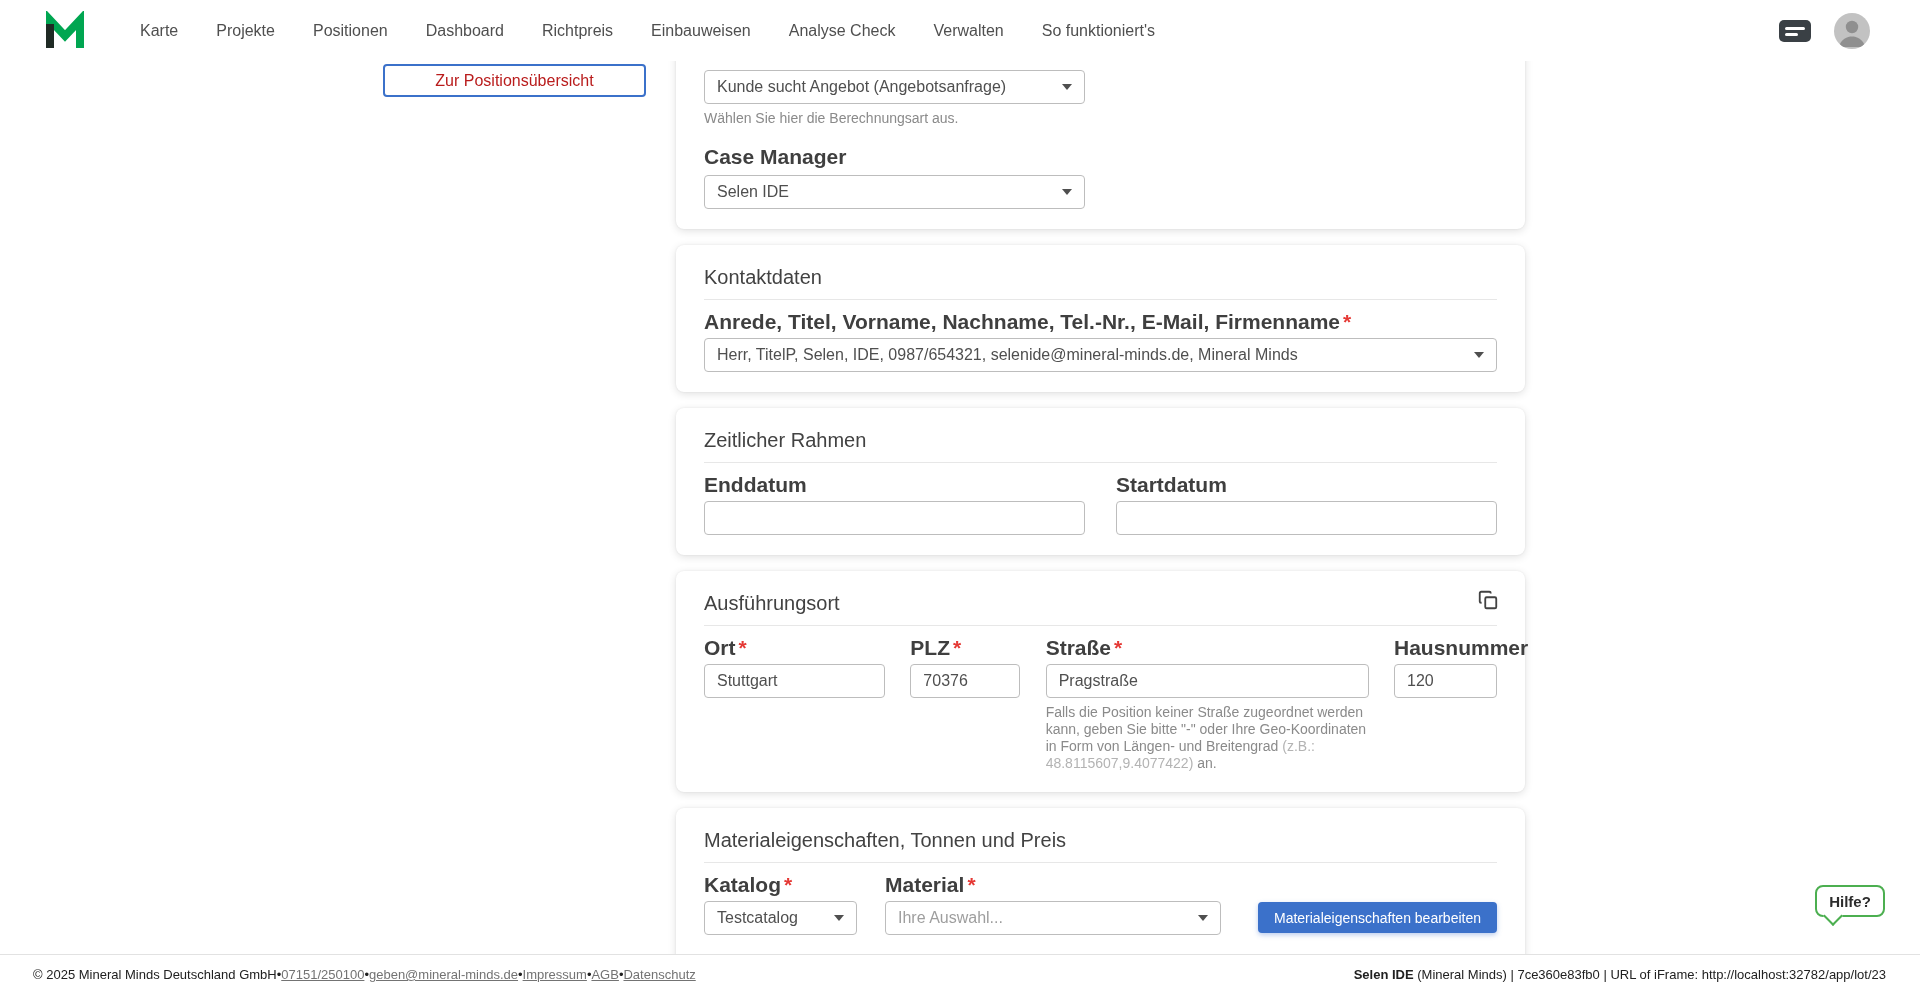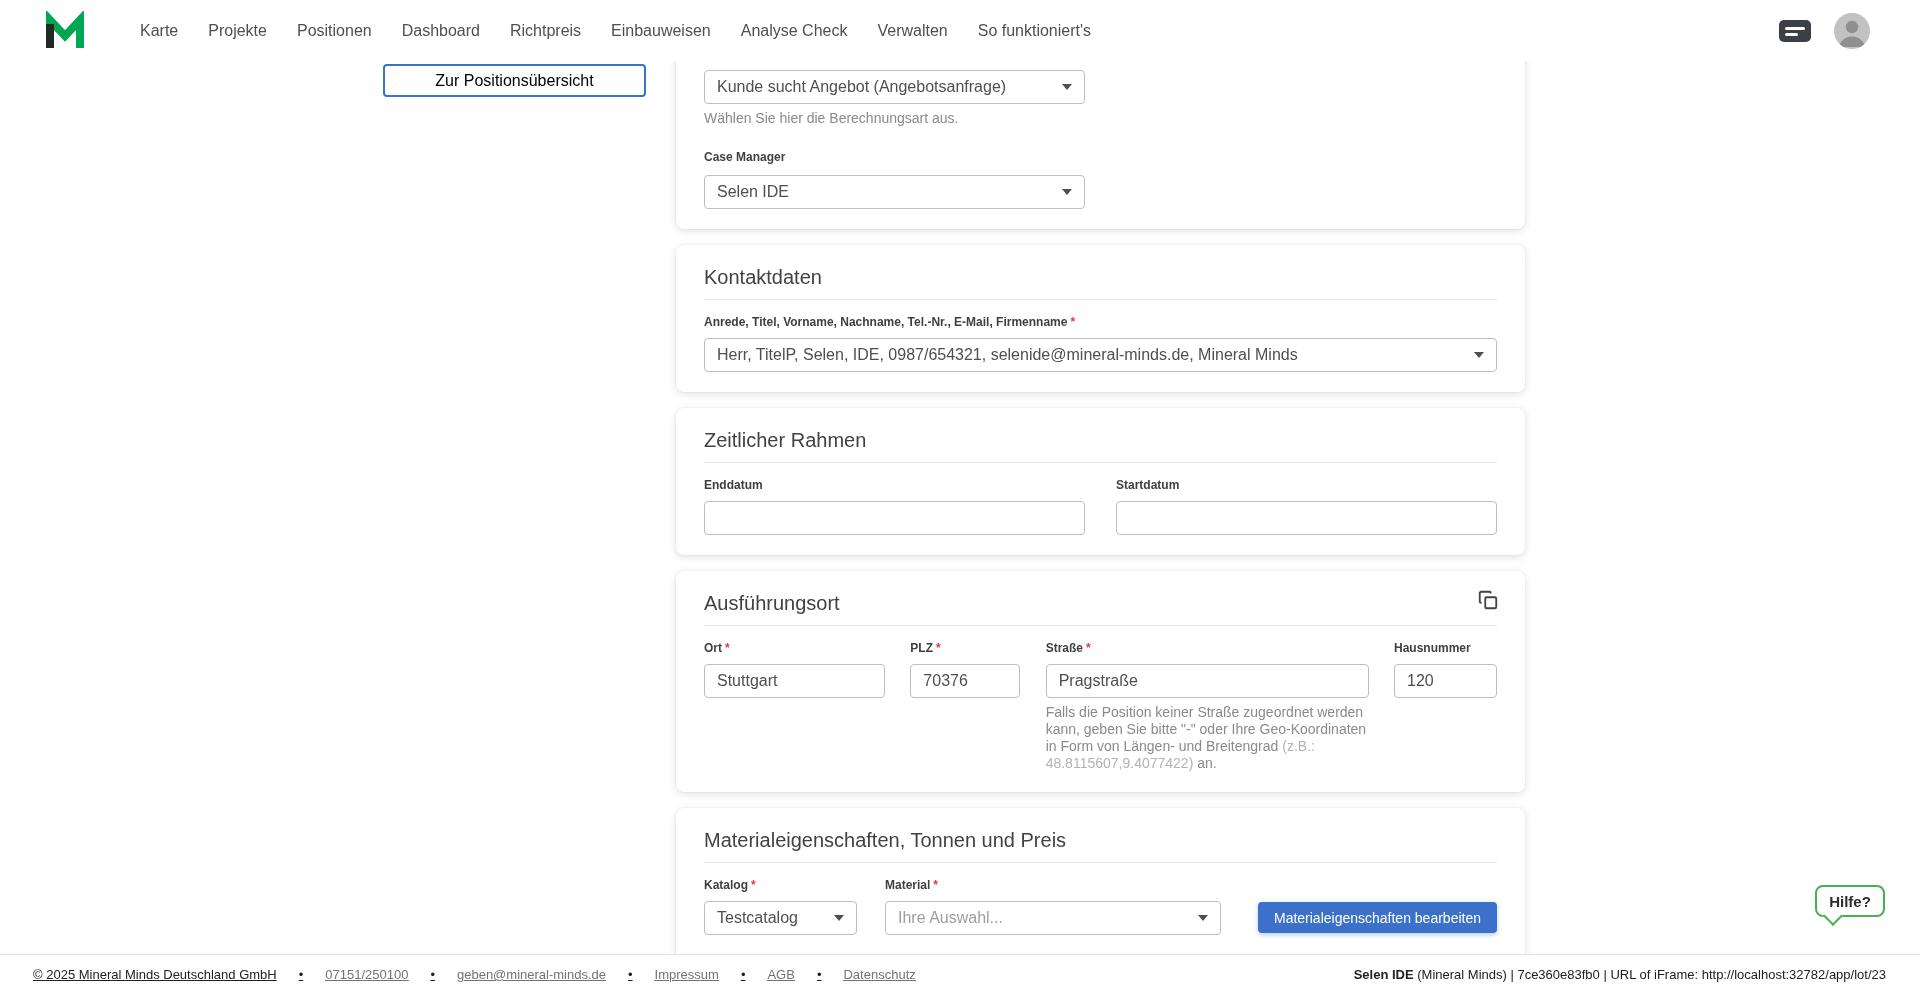--- a/index.html
+++ b/index.html
@@ -8,50 +8,50 @@
     width:1920px; height:994px; overflow:hidden; position:relative;
     background:#ffffff; font-family:"Liberation Sans", sans-serif; color:#4f4f4f;
   }
 
   
   .app-header {
     position:absolute; top:0; left:0; right:0; height:61px; background:#fff;
     display:flex; align-items:center; z-index:30;
   }
   .logo-wrap { margin-left:44px; width:44px; height:42px; display:flex; align-items:center; cursor:pointer; }
-  .main-nav { display:flex; gap:30px; margin-left:52px; }
+  .main-nav { display:flex; gap:38px; margin-left:52px; }
   .nav-item { font-size:16px; color:#4f4f4f; cursor:pointer; white-space:nowrap; }
   .header-right { margin-left:auto; margin-right:50px; display:flex; align-items:center; gap:22px; }
   .hdr-icon { cursor:pointer; display:flex; align-items:center; }
 
   
   .back-btn {
     position:absolute; left:383px; top:64px; width:263px; height:33px; z-index:5;
-    background:#fff; border:2px solid #3b71ca; border-radius:4px; color:#000000;
+    background:#fff; border:2px solid #3b71ca; border-radius:4px; color:#b91c1c;
     font-size:16px; font-family:inherit; cursor:pointer; display:flex; align-items:center; justify-content:center;
   }
 
   
   .main-col { position:absolute; left:676px; top:0; width:849px; z-index:1; }
   .card {
     background:#fff; border-radius:8px; margin-bottom:16px;
     box-shadow:0 2px 8px rgba(0,0,0,0.12), 0 0 2px rgba(0,0,0,0.08);
     padding:20px 28px 20px 28px; position:relative;
   }
   .card-cut { margin-top:-140px; }
   .cut-spacer { height:190px; }
   .card-title { font-size:20px; line-height:24px; color:#424242; font-weight:400; }
   .card-rule { border:none; border-top:1px solid #e7e7e7; margin:10px 0 0 0; }
   .card-body { margin-top:12px; }
   .f-row { display:flex; justify-content:space-between; }
   .col381 { width:381px; }
   .w181{width:181px} .w110{width:110px} .w323{width:323px} .w103{width:103px}
   .w153{width:153px} .w336{width:336px}
 
-  .flabel { font-size:12px; line-height:20px; font-weight:700; color:#3f3f3f; margin-bottom:6px; }
+  .flabel { font-size:21px; line-height:20px; font-weight:700; color:#3f3f3f; margin-bottom:6px; }
   .flabel .req { color:#e53935; margin-left:3px; }
 
   .sel {
     position:relative; height:34px; border:1px solid #bdbdbd; border-radius:4px; background:#fff;
     display:flex; align-items:center; padding:0 30px 0 12px; font-size:16px; color:#4f4f4f;
     cursor:pointer; width:100%; overflow:hidden; white-space:nowrap;
   }
   .sel .caret {
     position:absolute; right:12px; top:50%; margin-top:-3px; width:0; height:0;
     border-left:5px solid transparent; border-right:5px solid transparent; border-top:6px solid #4f4f4f;
@@ -88,21 +88,21 @@
     content:""; position:absolute; left:9px; bottom:-8px; width:12px; height:12px; background:#fff;
     border-left:2px solid #4caf50; border-bottom:2px solid #4caf50; transform:rotate(-45deg);
   }
 
   
   .app-footer {
     position:absolute; left:0; right:0; bottom:0; height:40px; background:#fff;
     border-top:1px solid #e2e2e2; z-index:20; display:flex; align-items:center;
     padding:0 34px 0 33px; font-size:13px; color:#212121;
   }
-  .footer-left { display:flex; align-items:center; gap:22px; white-space:nowrap;text-decoration:underline; }
+  .footer-left { display:flex; align-items:center; gap:0; white-space:nowrap; }
   .footer-link { color:#737373; text-decoration:underline; cursor:pointer; }
   .footer-right { margin-left:auto; white-space:nowrap; color:#212121; }
   .footer-right b { font-weight:700; }
 </style>
 </head>
 <body>
 
 <div class="main-col">
 
   <div class="card card-cut">

